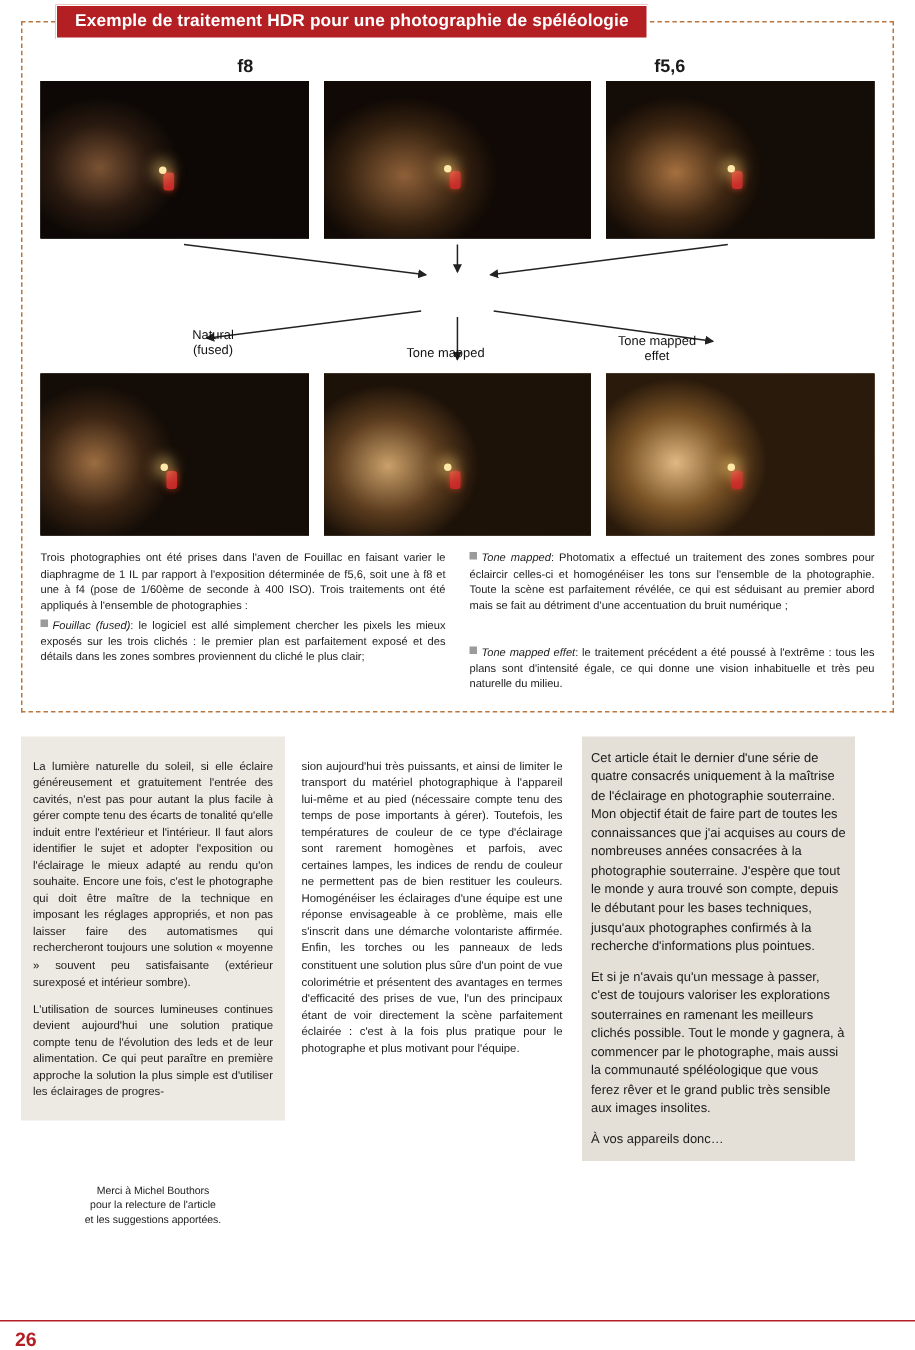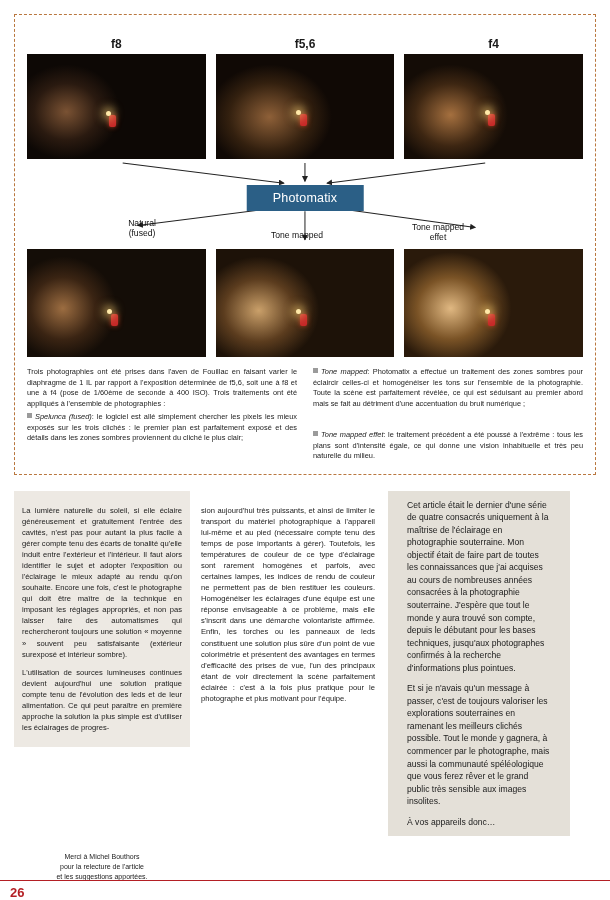--- a/index.html
+++ b/index.html
@@ -124,21 +124,21 @@
   .concl-wrap { margin: 16px 4px 0 4px; position:relative; }
   .concl-title {
     text-align:center; color:#b41f24; font-size:19px; margin-bottom:8px;
     font-family:"Liberation Serif", serif;
   }
   .concl-cols { display:flex; gap:11px; align-items:flex-start; }
   .col-a, .col-b { width:176px; }
   .col-a { background:#ede9e3; padding:7px 8px; }
   .col-b { padding:7px 2px 7px 0; }
   .col-c {
-    width:182px; background:#e4e0d8; padding:8px 19px;
+    width:182px; background:#e4e0d8; padding:8px 6px;
     font-size:8.6px; line-height:1.46; text-align:left;
   }
   .body-text { font-size:7.6px; line-height:1.46; text-align:justify; }
   .body-text p { margin:7px 0 7px 0; }
 
   
   .bottom-row { display:flex; gap:11px; margin-top:10px; align-items:flex-start; }
   .thanks { width:176px; font-size:7px; line-height:1.4; text-align:center; color:#222; padding-top:6px;}
   .biblio { width:176px; background:#eceae4; padding:5px 6px; }
   .biblio h4 { margin:0 0 3px 0; font-size:7.6px; }
@@ -155,25 +155,25 @@
   .footer .ftxt {
     position:absolute; left:32px; top:8px; font-size:7.6px; color:#333;
   }
 </style>
 </head>
 <body>
 
 <div class="page">
 
   <section class="hdr-panel">
+    <div class="hdr-title">Exemple de traitement HDR pour une photographie de spéléologie</div>
 
     <div class="row-labels">
       <div>f8</div>
       <div>f5,6</div>
-      <div>f4</div>
     </div>
 
     <div class="photo-row">
       <div class="photo cave1">
         <span class="redsuit" style="left:46%; top:58%;"></span>
         <span class="lamp" style="left:44%; top:54%;"></span>
       </div>
       <div class="photo cave2">
         <span class="redsuit" style="left:47%; top:57%;"></span>
         <span class="lamp" style="left:45%; top:53%;"></span>
@@ -193,21 +193,20 @@
         </defs>
 
         <path d="M95,2 L255,22" stroke="#222" stroke-width="1" fill="none" marker-end="url(#ah)"></path>
         <path d="M276,2 L276,20" stroke="#222" stroke-width="1" fill="none" marker-end="url(#ah)"></path>
         <path d="M455,2 L298,22" stroke="#222" stroke-width="1" fill="none" marker-end="url(#ah)"></path>
 
         <path d="M252,46 L110,64" stroke="#222" stroke-width="1" fill="none" marker-end="url(#ah)"></path>
         <path d="M276,50 L276,78" stroke="#222" stroke-width="1" fill="none" marker-end="url(#ah)"></path>
         <path d="M300,46 L445,66" stroke="#222" stroke-width="1" fill="none" marker-end="url(#ah)"></path>
       </svg>
-      <div class="pmx-box">Photomatix</div>
       <div class="flow-label lbl-natural">Natural<br>(fused)</div>
       <div class="flow-label lbl-tm">Tone mapped</div>
       <div class="flow-label lbl-tme">Tone mapped<br>effet</div>
     </div>
 
     <div class="photo-row">
       <div class="photo wide cave4">
         <span class="redsuit" style="left:47%; top:60%;"></span>
         <span class="lamp" style="left:45%; top:56%;"></span>
       </div>
@@ -218,21 +217,21 @@
       <div class="photo wide cave6">
         <span class="redsuit" style="left:47%; top:60%;"></span>
         <span class="lamp" style="left:45%; top:56%;"></span>
       </div>
     </div>
 
     <div class="caption">
       <div class="col">
         <span>Trois photographies ont été prises dans l'aven de Fouillac en faisant varier le diaphragme de 1 IL par rapport à l'exposition déterminée de f5,6, soit une à f8 et une à f4 (pose de 1/60ème de seconde à 400 ISO). Trois traitements ont été appliqués à l'ensemble de photographies :</span>
         <div style="margin-top:3px;">
-          <span class="sq"></span><span class="ital">Spelunca (fused)</span><span>: le logiciel est allé simplement chercher les pixels les mieux exposés sur les trois clichés : le premier plan est parfaitement exposé et des détails dans les zones sombres proviennent du cliché le plus clair;</span>
+          <span class="sq"></span><span class="ital">Fouillac (fused)</span><span>: le logiciel est allé simplement chercher les pixels les mieux exposés sur les trois clichés : le premier plan est parfaitement exposé et des détails dans les zones sombres proviennent du cliché le plus clair;</span>
         </div>
       </div>
       <div class="col">
         <div>
           <span class="sq"></span><span class="ital">Tone mapped</span><span>: Photomatix a effectué un traitement des zones sombres pour éclaircir celles-ci et homogénéiser les tons sur l'ensemble de la photographie. Toute la scène est parfaitement révélée, ce qui est séduisant au premier abord mais se fait au détriment d'une accentuation du bruit numérique ;</span>
         </div>
         <div style="margin-top:21px;">
           <span class="sq"></span><span class="ital">Tone mapped effet</span><span>: le traitement précédent a été poussé à l'extrême : tous les plans sont d'intensité égale, ce qui donne une vision inhabituelle et très peu naturelle du milieu.</span>
         </div>
       </div>

